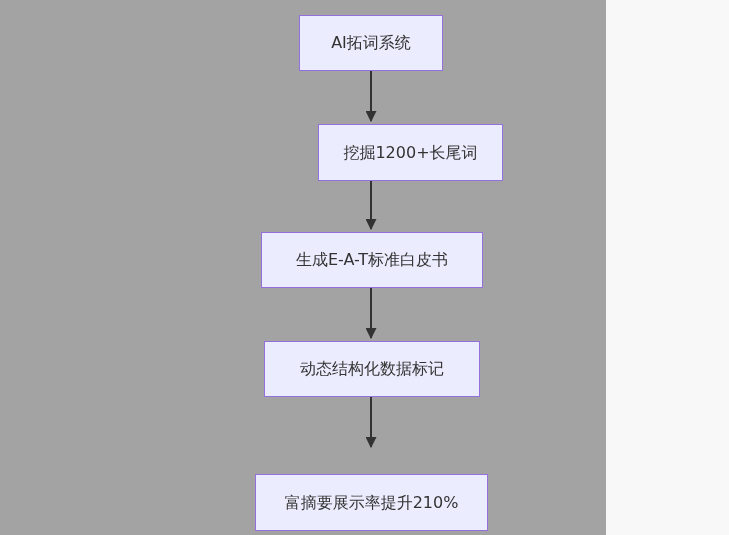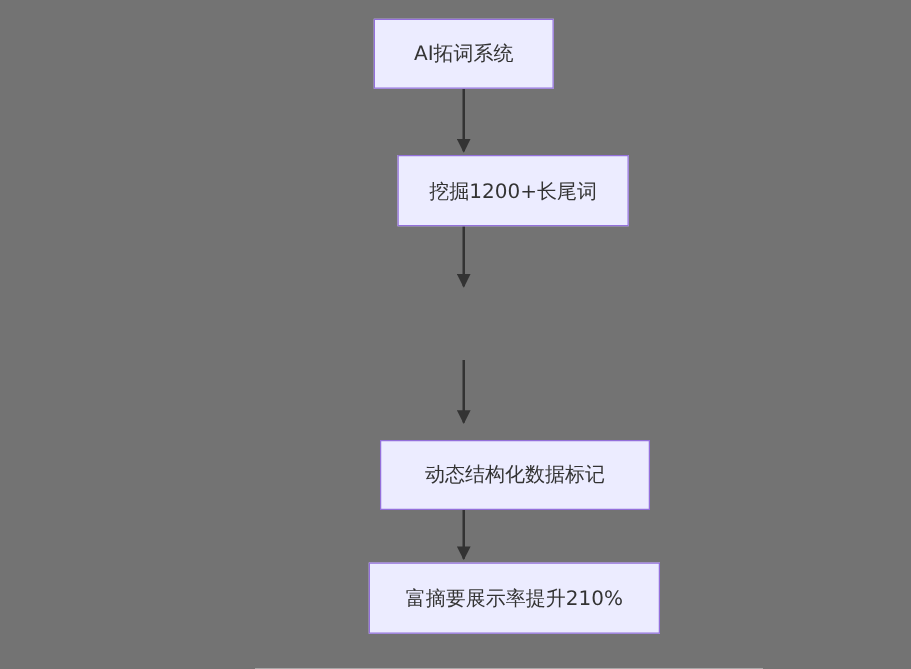--- a/index.html
+++ b/index.html
@@ -3,23 +3,23 @@
 <meta charset="utf-8">
 <style>
   html, body {
     margin: 0;
     padding: 0;
     background: #f8f8f8;
     font-family: "DejaVu Sans", "Liberation Sans", sans-serif;
   }
   .canvas {
     position: relative;
-    width: 729px;
+    width: 606px;
     height: 535px;
-    background: #737373;
+    background: #a3a3a3;
     overflow: hidden;
   }
   .edges-layer {
     position: absolute;
     left: 0;
     top: 0;
     width: 729px;
     height: 535px;
     pointer-events: none;
   }
@@ -34,22 +34,22 @@
     display: flex;
     align-items: center;
     justify-content: center;
     text-align: center;
     white-space: nowrap;
   }
   
   .node-1 { left: 299px; top: 15px;  width: 144px; height: 56px; }
   .node-2 { left: 274px; top: 124px; width: 185px; height: 57px; margin-left: 44px; }
   .node-3 { left: 261px; top: 232px; width: 222px; height: 56px; }
-  .node-4 { left: 264px; top: 352px; width: 216px; height: 56px; margin-left: 40px; }
-  .node-5 { left: 255px; top: 450px; width: 233px; height: 57px; margin-left: 40px; }
+  .node-4 { left: 264px; top: 341px; width: 216px; height: 56px; }
+  .node-5 { left: 255px; top: 474px; width: 233px; height: 57px; }
 </style>
 </head>
 <body>
 
 <div class="canvas">
 
   <svg class="edges-layer" viewBox="0 0 729 535" xmlns="http://www.w3.org/2000/svg">
     <defs>
       <marker id="arrowhead" viewBox="0 0 10 10" refX="9" refY="5" markerWidth="5.5" markerHeight="5.5" orient="auto">
         <path d="M0,0 L10,5 L0,10 z" fill="#333333"></path>
@@ -62,20 +62,23 @@
   </svg>
 
   <div class="node node-1">
     <span>AI拓词系统</span>
   </div>
 
   <div class="node node-2">
     <span>挖掘1200+长尾词</span>
   </div>
 
+  <div class="node node-3">
+    <span>生成E-A-T标准白皮书</span>
+  </div>
 
   <div class="node node-4">
     <span>动态结构化数据标记</span>
   </div>
 
   <div class="node node-5">
     <span>富摘要展示率提升210%</span>
   </div>
 
 </div>

